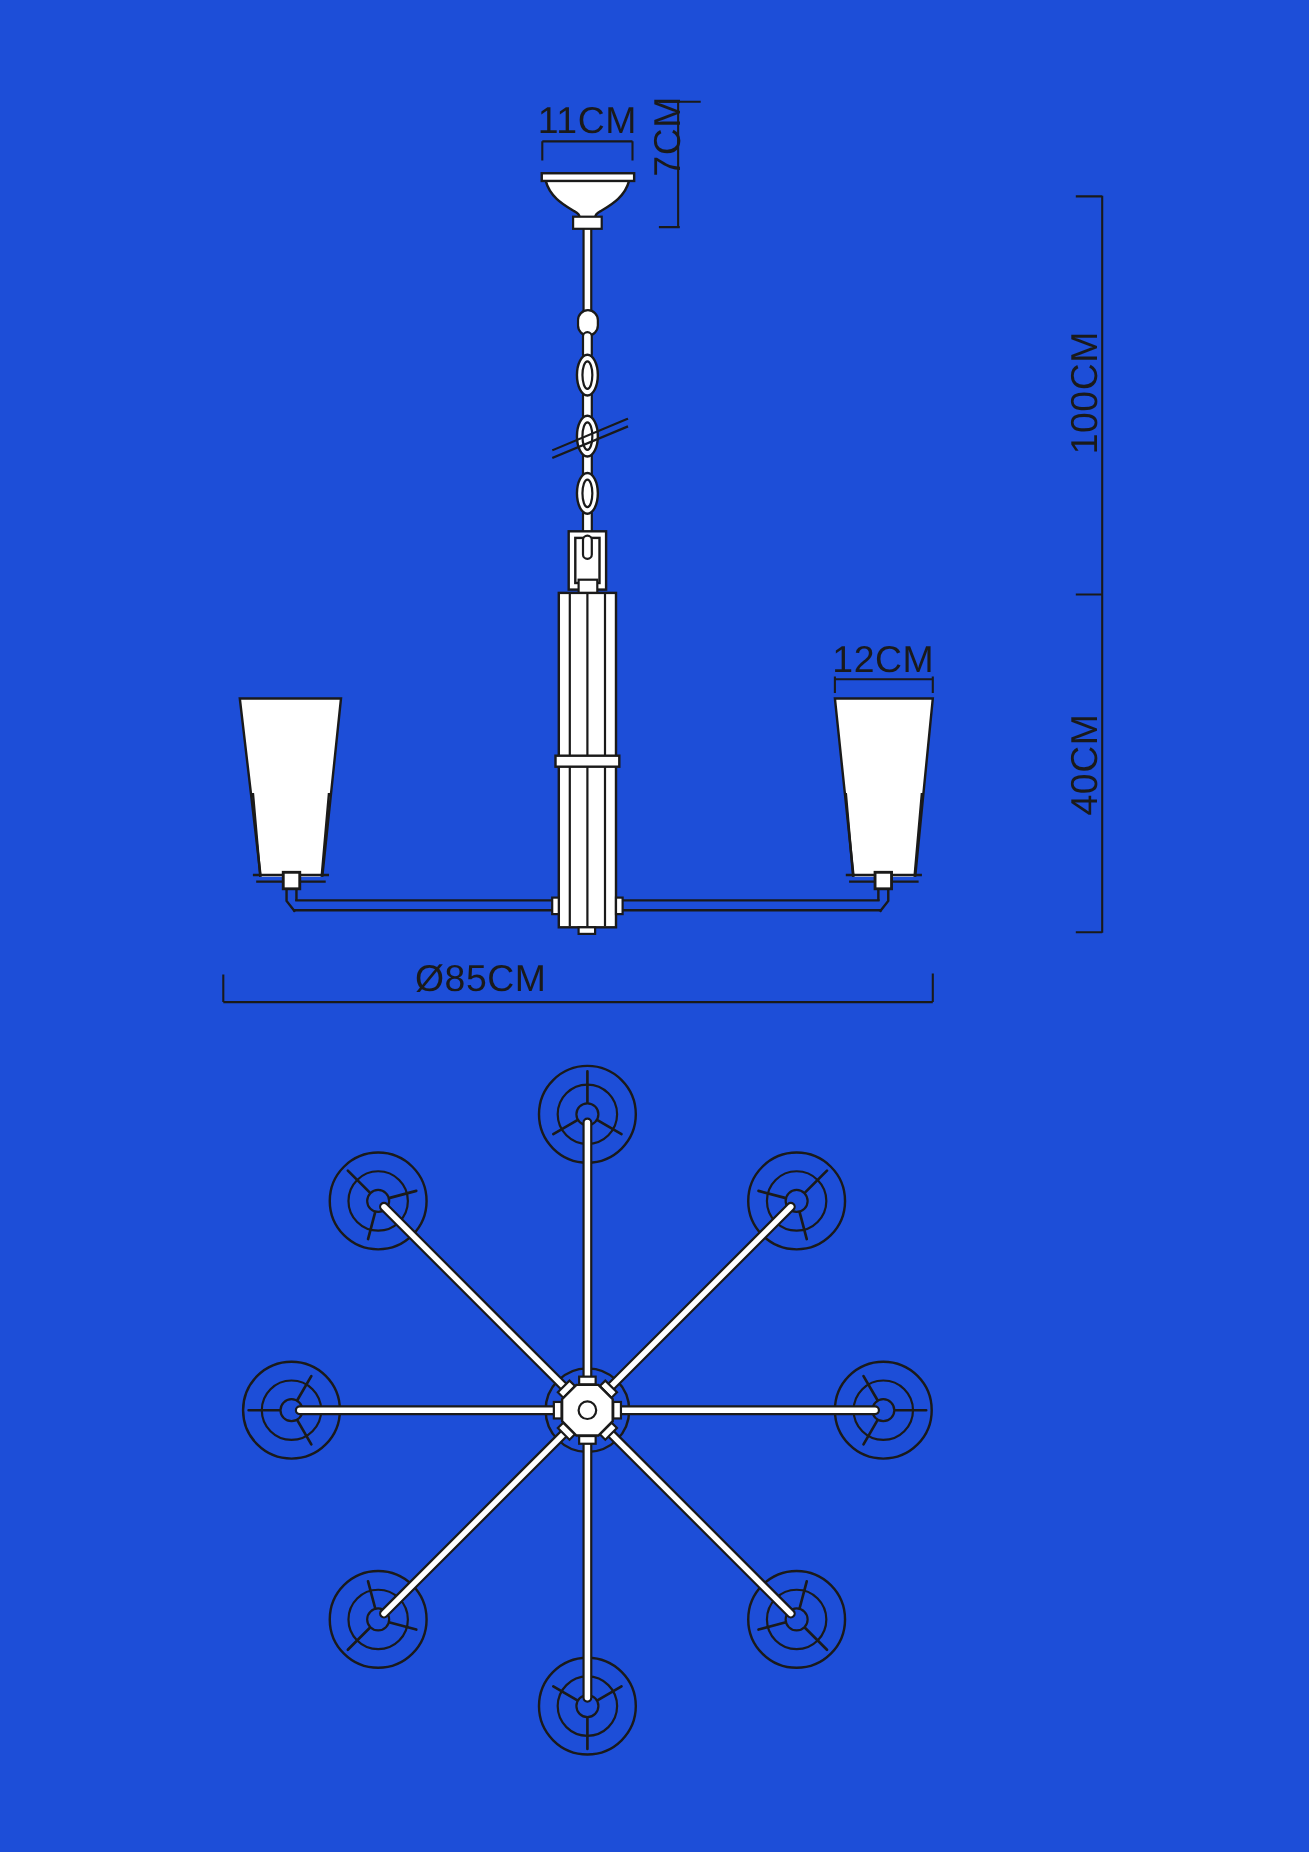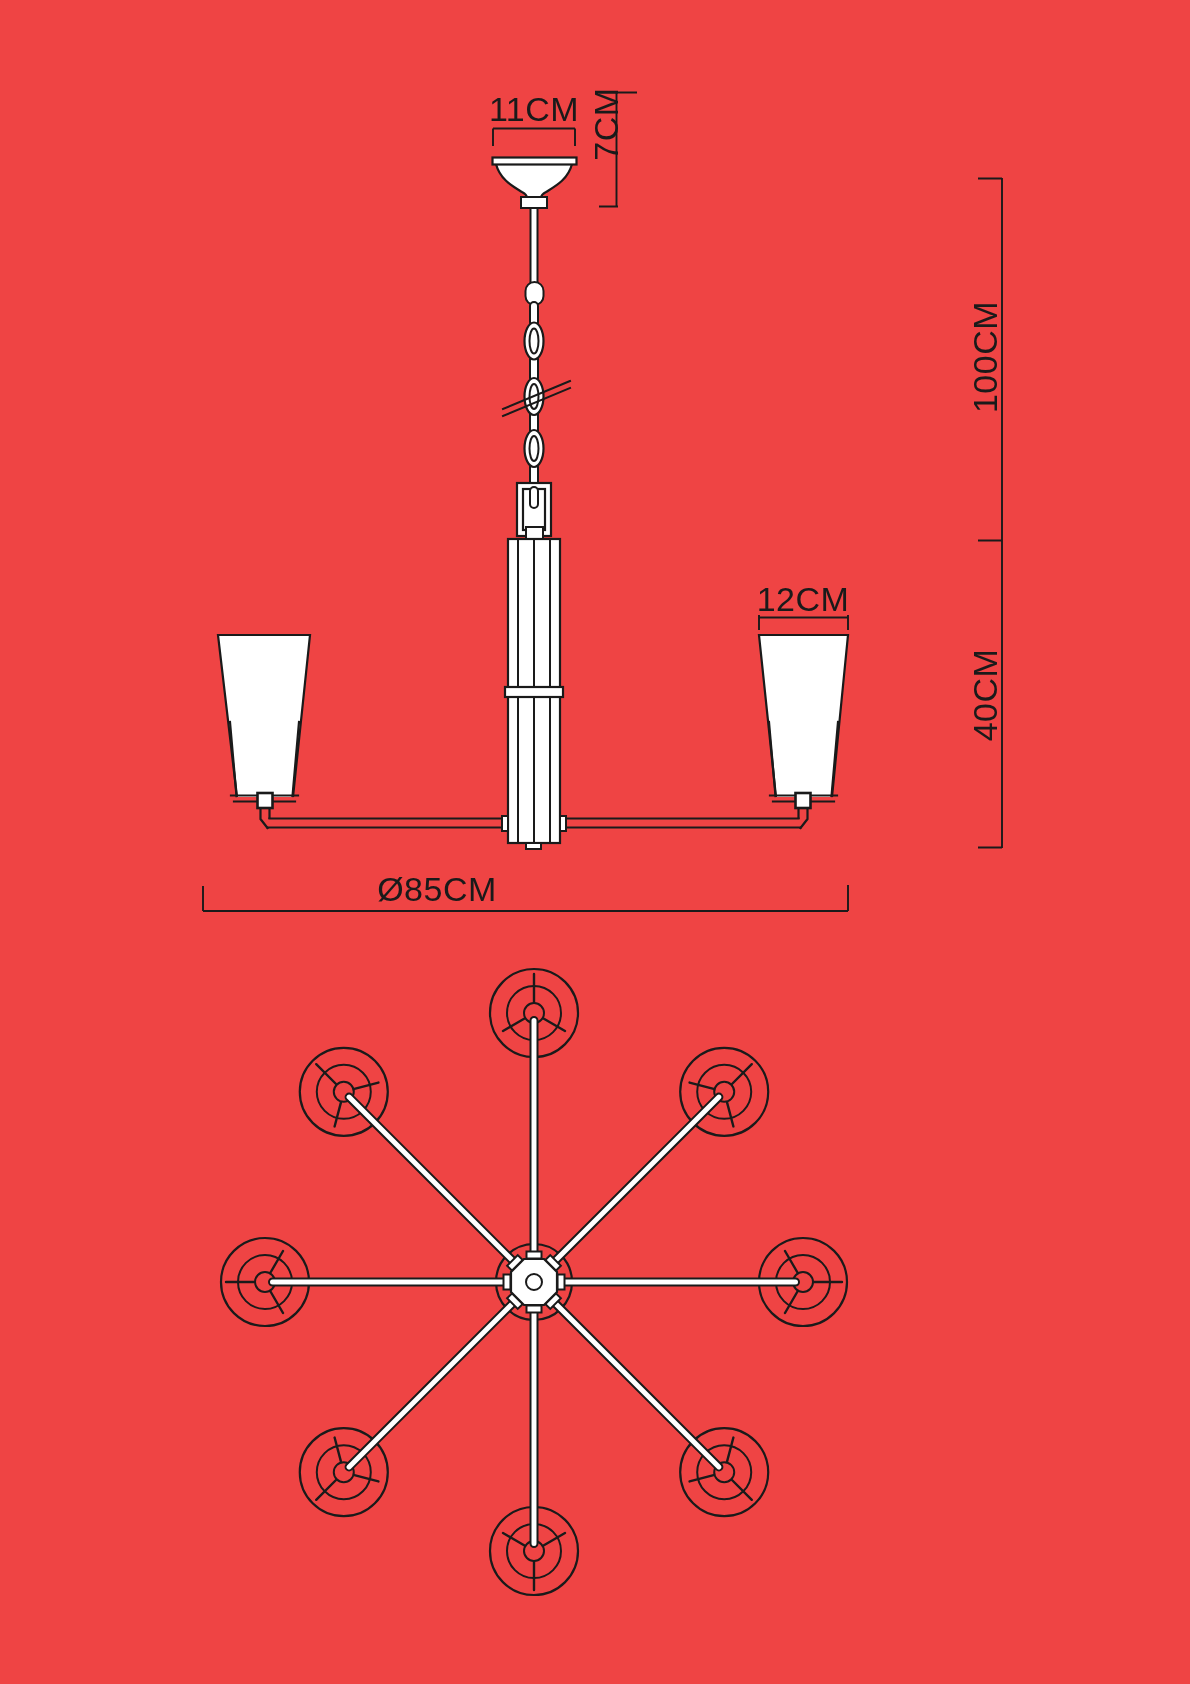--- a/index.html
+++ b/index.html
@@ -7,21 +7,21 @@
     padding: 0;
     background: #ffffff;
     width: 1190px;
     height: 1684px;
     overflow: hidden;
   }
   .canvas {
     position: relative;
     width: 1190px;
     height: 1684px;
-    background: #ef4444;
+    background: #1d4ed8;
   }
   svg { display: block; }
   
   .s   { stroke: #1a1a1a; stroke-width: 2.2; fill: none; stroke-linecap: square; }
   
   .sf  { stroke: #1a1a1a; stroke-width: 2.2; fill: #ffffff; }
   .thin { stroke-width: 2; }
   .thick { stroke-width: 2.6; }
   .shade { stroke: #1a1a1a; stroke-width: 2.2; fill: #ffffff; }
   .dim { stroke: #1a1a1a; stroke-width: 1.9; fill: none; stroke-linecap: butt; }

